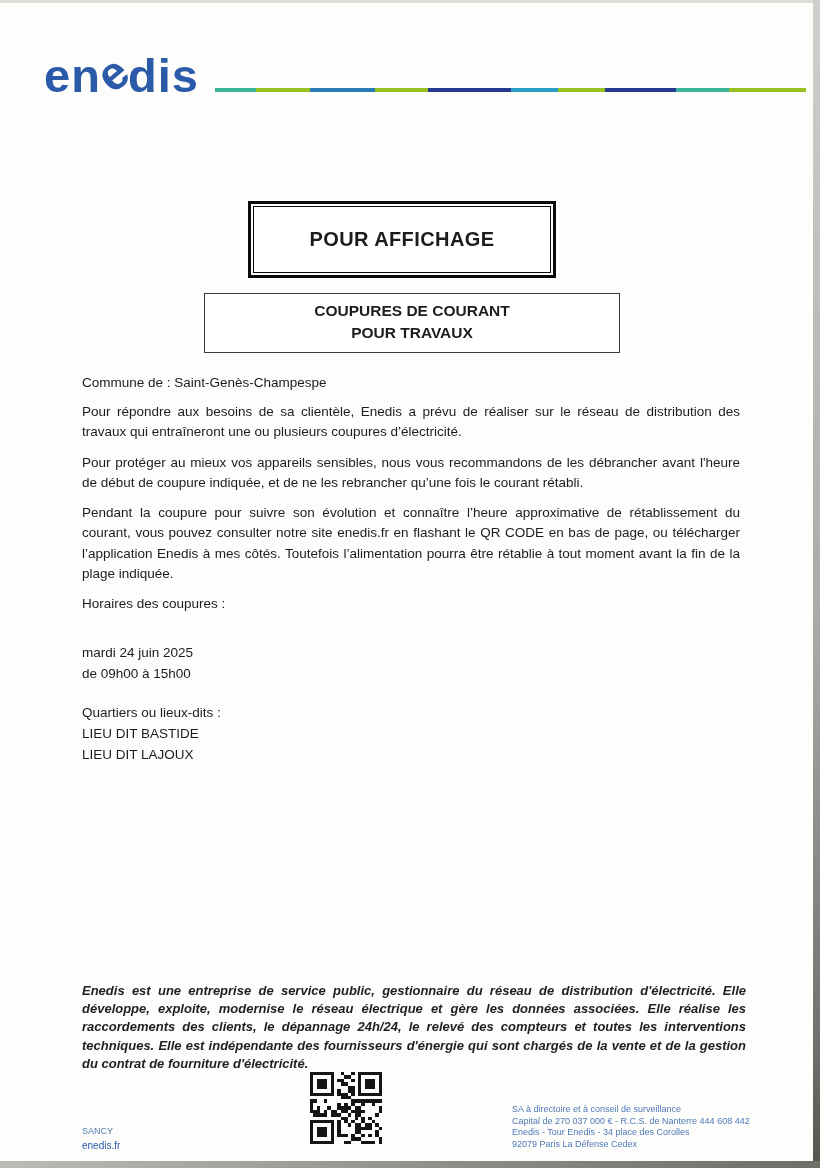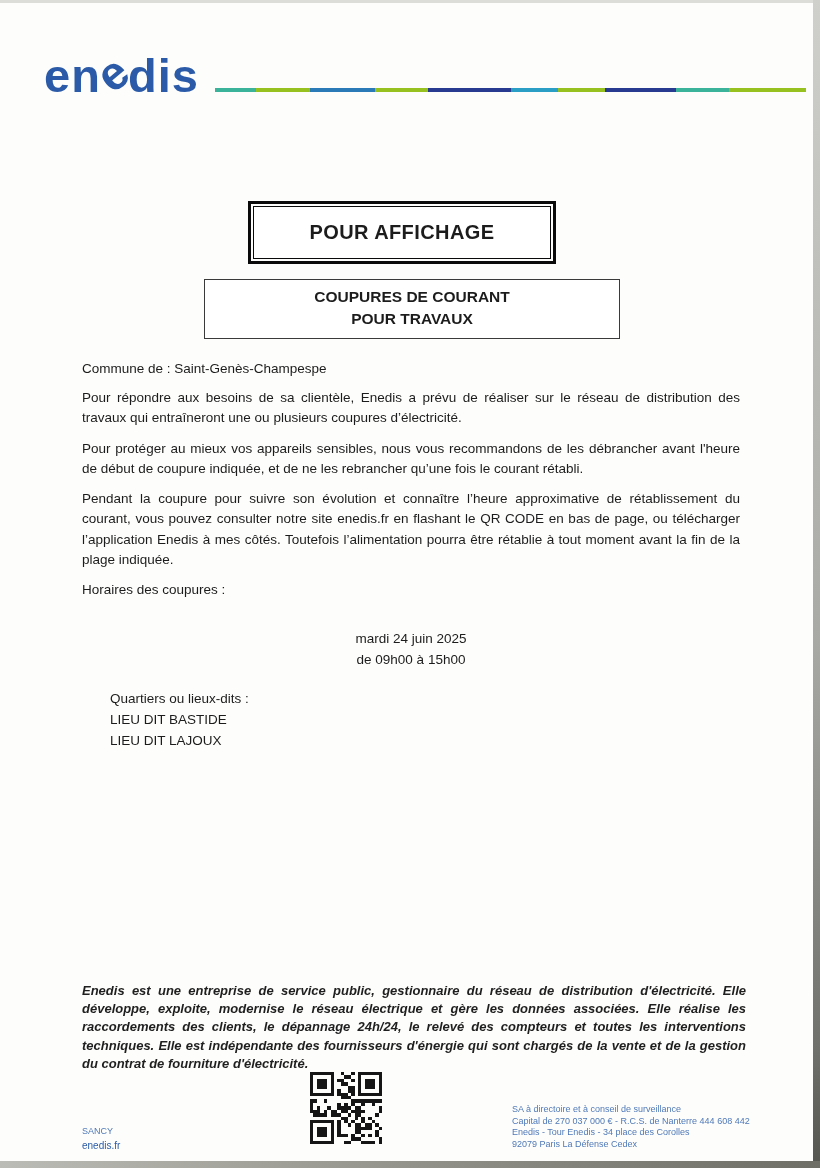--- a/index.html
+++ b/index.html
@@ -32,37 +32,37 @@
       #96c11f 58%,#96c11f 66%,#273a8f 66%,#273a8f 78%,
       #3bb39a 78%,#3bb39a 87%,#96c11f 87%,#96c11f 100%);}
 
   
   .affichage-box{
     width:296px;margin:107px 0 0 253px;
     border:1px solid #0a0a0a;
     outline:3px solid #0a0a0a;outline-offset:2px;
     background:#fff;
     text-align:center;font-size:20px;font-weight:700;
-    padding:14px 0;letter-spacing:.4px;
+    padding:21px 0;letter-spacing:.4px;
   }
   .title-box{
     width:414px;margin:20px 16px 0 204px;
     border:1px solid #3a3a3a;
     background:#fff;
     text-align:center;font-size:15.5px;font-weight:700;
     padding:6px 0 7px;line-height:1.45;
   }
 
   
   .body-text{margin:20px 80px 0 82px;font-size:13.5px;line-height:1.5;}
   .body-text p{margin:0 0 10px;text-align:justify;}
   .commune{margin-bottom:9px !important;text-align:center;}
   .horaires-label{margin-top:2px !important;text-align:left !important;}
-  .schedule{margin-top:29px;line-height:1.5;text-align:center;}
-  .quartiers{margin-top:19px;line-height:1.55;margin-left:28px;}
+  .schedule{margin-top:29px;line-height:1.5;}
+  .quartiers{margin-top:19px;line-height:1.55;}
 
   
   .legal{position:absolute;left:82px;width:664px;top:969px;
     font-size:13px;font-style:italic;line-height:1.4;text-align:justify;color:#1f1f1f;font-weight:bold;}
   .qr{position:absolute;left:310px;top:1072px;width:72px;height:72px;}
   .qr svg{width:100%;height:100%;display:block;}
   .company{position:absolute;left:512px;top:1104px;
     font-size:9px;line-height:1.3;color:#4f79b8;}
   .agency{position:absolute;left:82px;top:1126px;color:#4f79b8;font-size:9px;line-height:1.3;}
   .agency .site{font-weight:400;font-size:10px;color:#2b5ba8;margin-top:1px;}

